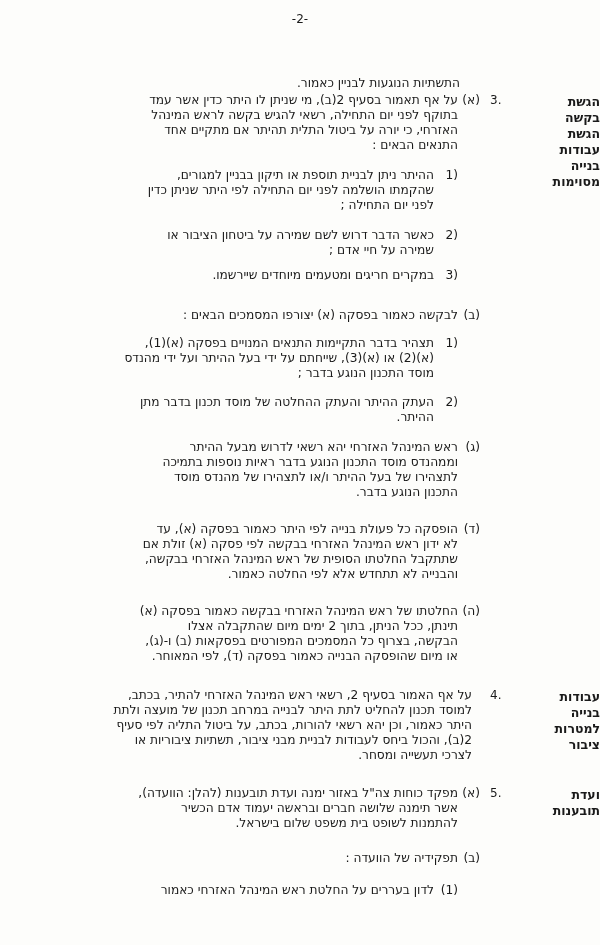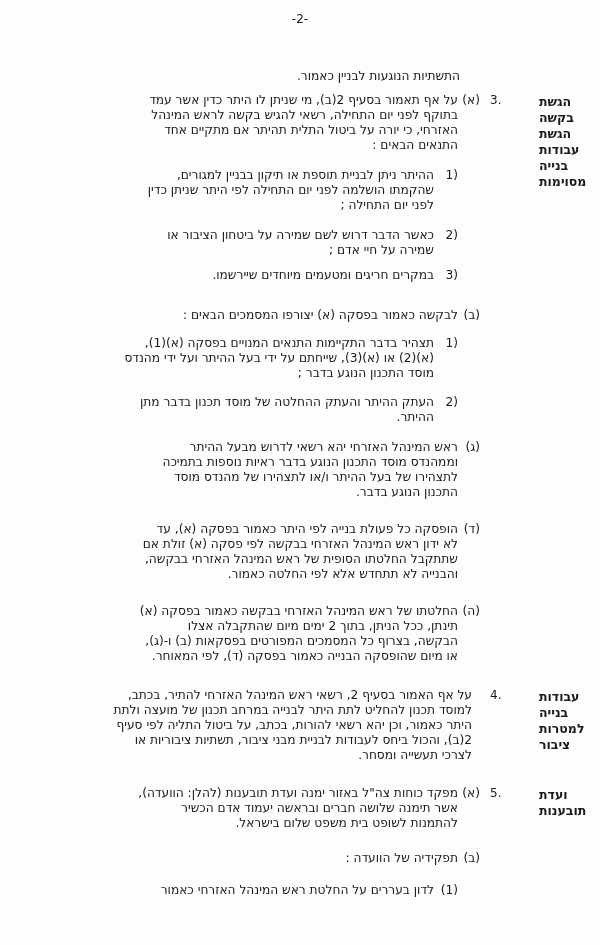--- a/index.html
+++ b/index.html
@@ -6,36 +6,36 @@
   body {
     width:600px; height:945px; overflow:hidden;
     background:#fdfdfb; color:#1a1a1a;
     font-family:"DejaVu Sans", sans-serif;
     font-size:12.2px; line-height:15px;
     position:relative;
   }
   .page-num { position:absolute; top:12px; left:0; width:600px; text-align:center; font-size:12px; }
   .rtl { direction:rtl; text-align:justify; text-align-last:right; }
   .block { position:absolute; }
-  .side { position:absolute; right:9px; width:52px; direction:rtl; text-align:left; font-weight:bold; line-height:16px; font-size:12.5px; }
+  .side { position:absolute; right:0; width:52px; direction:rtl; text-align:right; font-weight:bold; line-height:16px; font-size:12.5px; }
   .secnum { position:absolute; width:20px; direction:ltr; text-align:left; font-size:12px; }
   .para { position:absolute; direction:rtl; }
   .para .lab { position:absolute; right:0; top:0; }
   .para .txt { margin-right:22px; text-align:justify; text-align-last:right; }
   .para.noindent .txt { margin-right:8px; }
   .sub .lab { right:0; }
   .sub .txt { margin-right:24px; }
   .line { display:block; white-space:nowrap; }
 </style>
 </head>
 <body>
 
 <div class="page-num">-2-</div>
 
-<div class="block rtl" style="top:69px; right:140px; width:300px;">
+<div class="block rtl" style="top:76px; right:140px; width:300px;">
   <span>התשתיות הנוגעות לבניין כאמור.</span>
 </div>
 
 <div>
   <div class="side" style="top:94px;">
     <div>הגשת</div>
     <div>בקשה</div>
     <div>הגשת</div>
     <div>עבודות</div>
     <div>בנייה</div>

